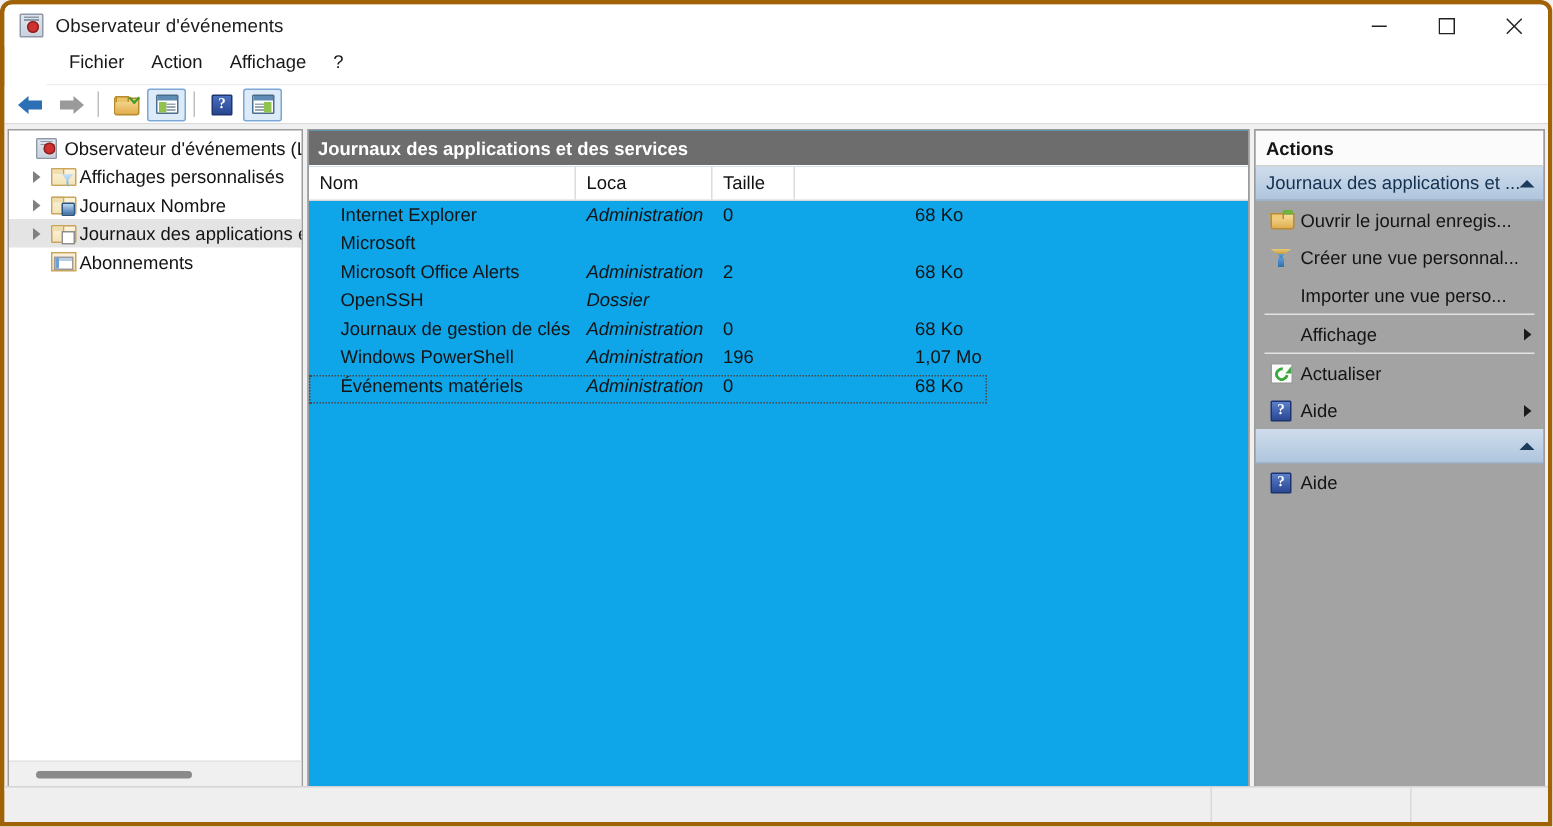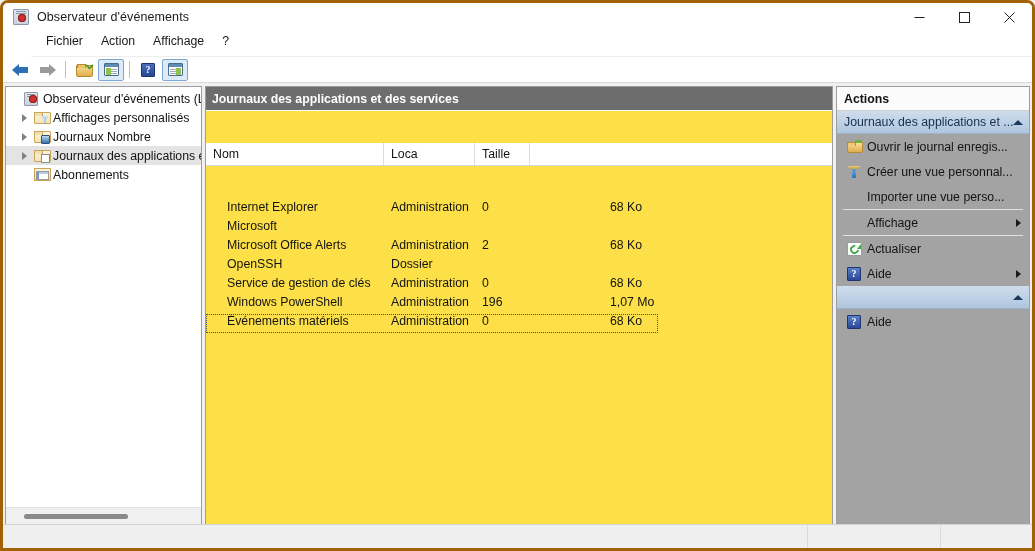--- a/index.html
+++ b/index.html
@@ -320,27 +320,26 @@
     position: absolute;
     left: 18px; top: 6px;
     width: 104px; height: 5px;
     background: #8a8a8a;
     border-radius: 3px;
   }
 
   
   .listpane {
     flex: 1;
-    background: #fde047;
+    background: #0ea5e9;
     border: 1px solid #9d9d9d;
     display: flex;
     flex-direction: column;
     overflow: hidden;
     max-width: 632px;
-    gap: 32px;
   }
   .list-banner {
     height: 24px;
     background: #6d6d6d;
     color: #ffffff;
     font-weight: bold;
     font-size: 12.3px;
     display: flex;
     align-items: center;
     padding-left: 6px;
@@ -377,21 +376,21 @@
     color: #141414;
     white-space: nowrap;
   }
   .lrow.focused {
     outline: 1px dotted #4a4a4a;
     outline-offset: -1px;
     width: 452px;
   }
   .lcell { padding-left: 7px; overflow: hidden; }
   .lcell.c-nom   { width: 178px; padding-left: 21px; }
-  .lcell.c-type  { width: 91px; }
+  .lcell.c-type  { width: 91px; font-style: italic; }
   .lcell.c-count { width: 128px; }
   .lcell.c-size  { width: 55px; }
 
   
   .actionspane {
     width: 194px;
     background: #a3a3a3;
     border: 1px solid #9d9d9d;
     display: flex;
     flex-direction: column;
@@ -714,21 +713,21 @@
         </div>
 
         <div class="lrow">
           <div class="lcell c-nom">OpenSSH</div>
           <div class="lcell c-type">Dossier</div>
           <div class="lcell c-count"></div>
           <div class="lcell c-size"></div>
         </div>
 
         <div class="lrow">
-          <div class="lcell c-nom">Service de gestion de clés</div>
+          <div class="lcell c-nom">Journaux de gestion de clés</div>
           <div class="lcell c-type">Administration</div>
           <div class="lcell c-count">0</div>
           <div class="lcell c-size">68 Ko</div>
         </div>
 
         <div class="lrow">
           <div class="lcell c-nom">Windows PowerShell</div>
           <div class="lcell c-type">Administration</div>
           <div class="lcell c-count">196</div>
           <div class="lcell c-size">1,07 Mo</div>

